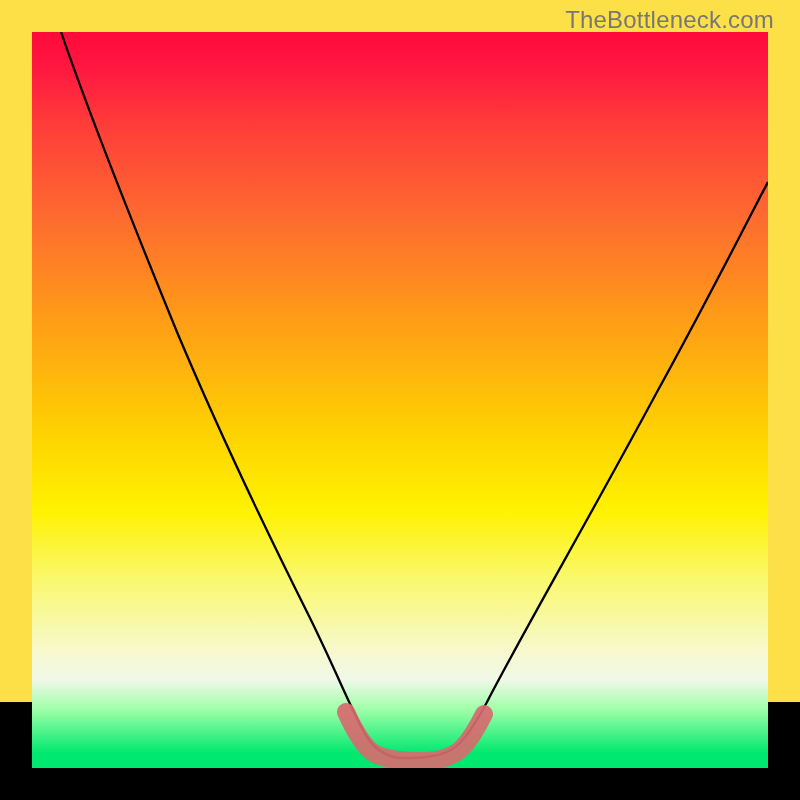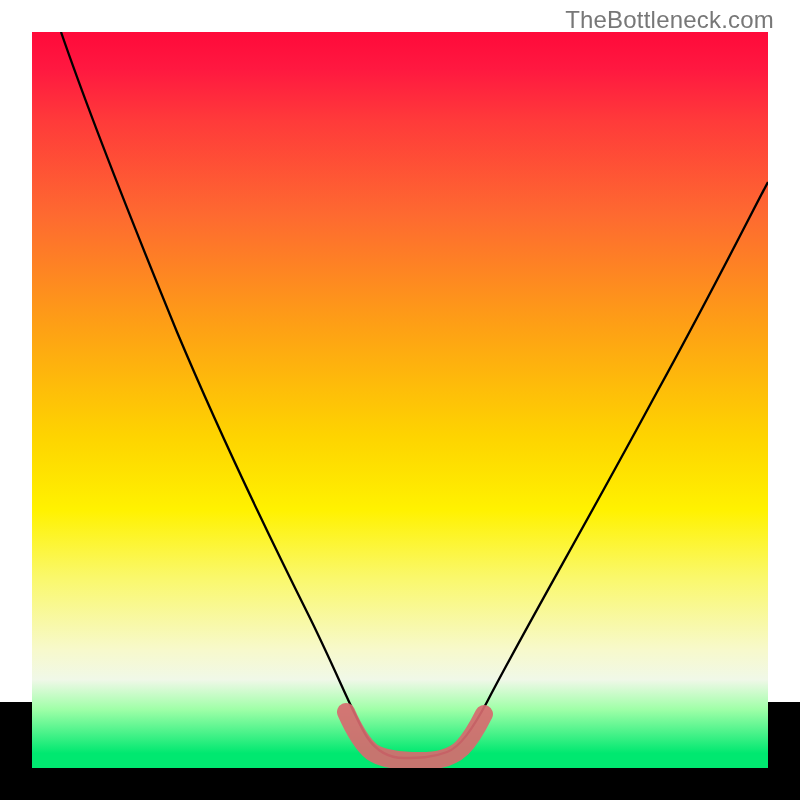--- a/index.html
+++ b/index.html
@@ -10,21 +10,21 @@
     background: #000;
     position: relative;
     font-family: Arial, sans-serif;
   }
   .frame {
     position: absolute;
     top: 0;
     left: 0;
     width: 800px;
     height: 702px;
-    background: #ffffff;
+    background: #fde047;
   }
   .plot-area {
     position: absolute;
     top: 32px;
     left: 32px;
     width: 736px;
     height: 736px;
     overflow: hidden;
   }
   .gradient-bg {

